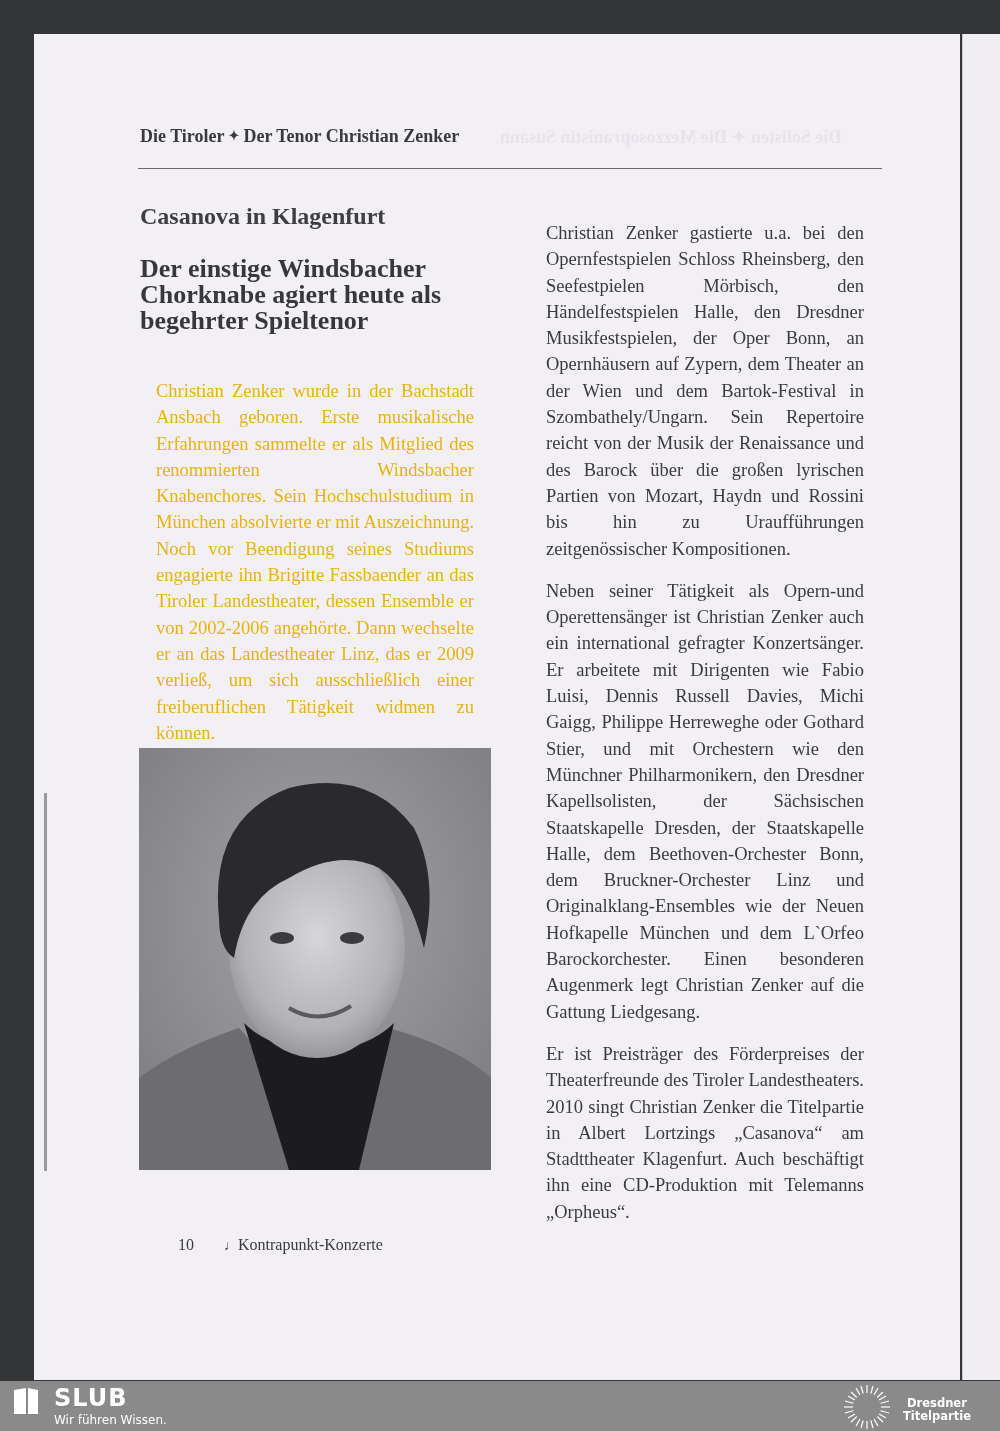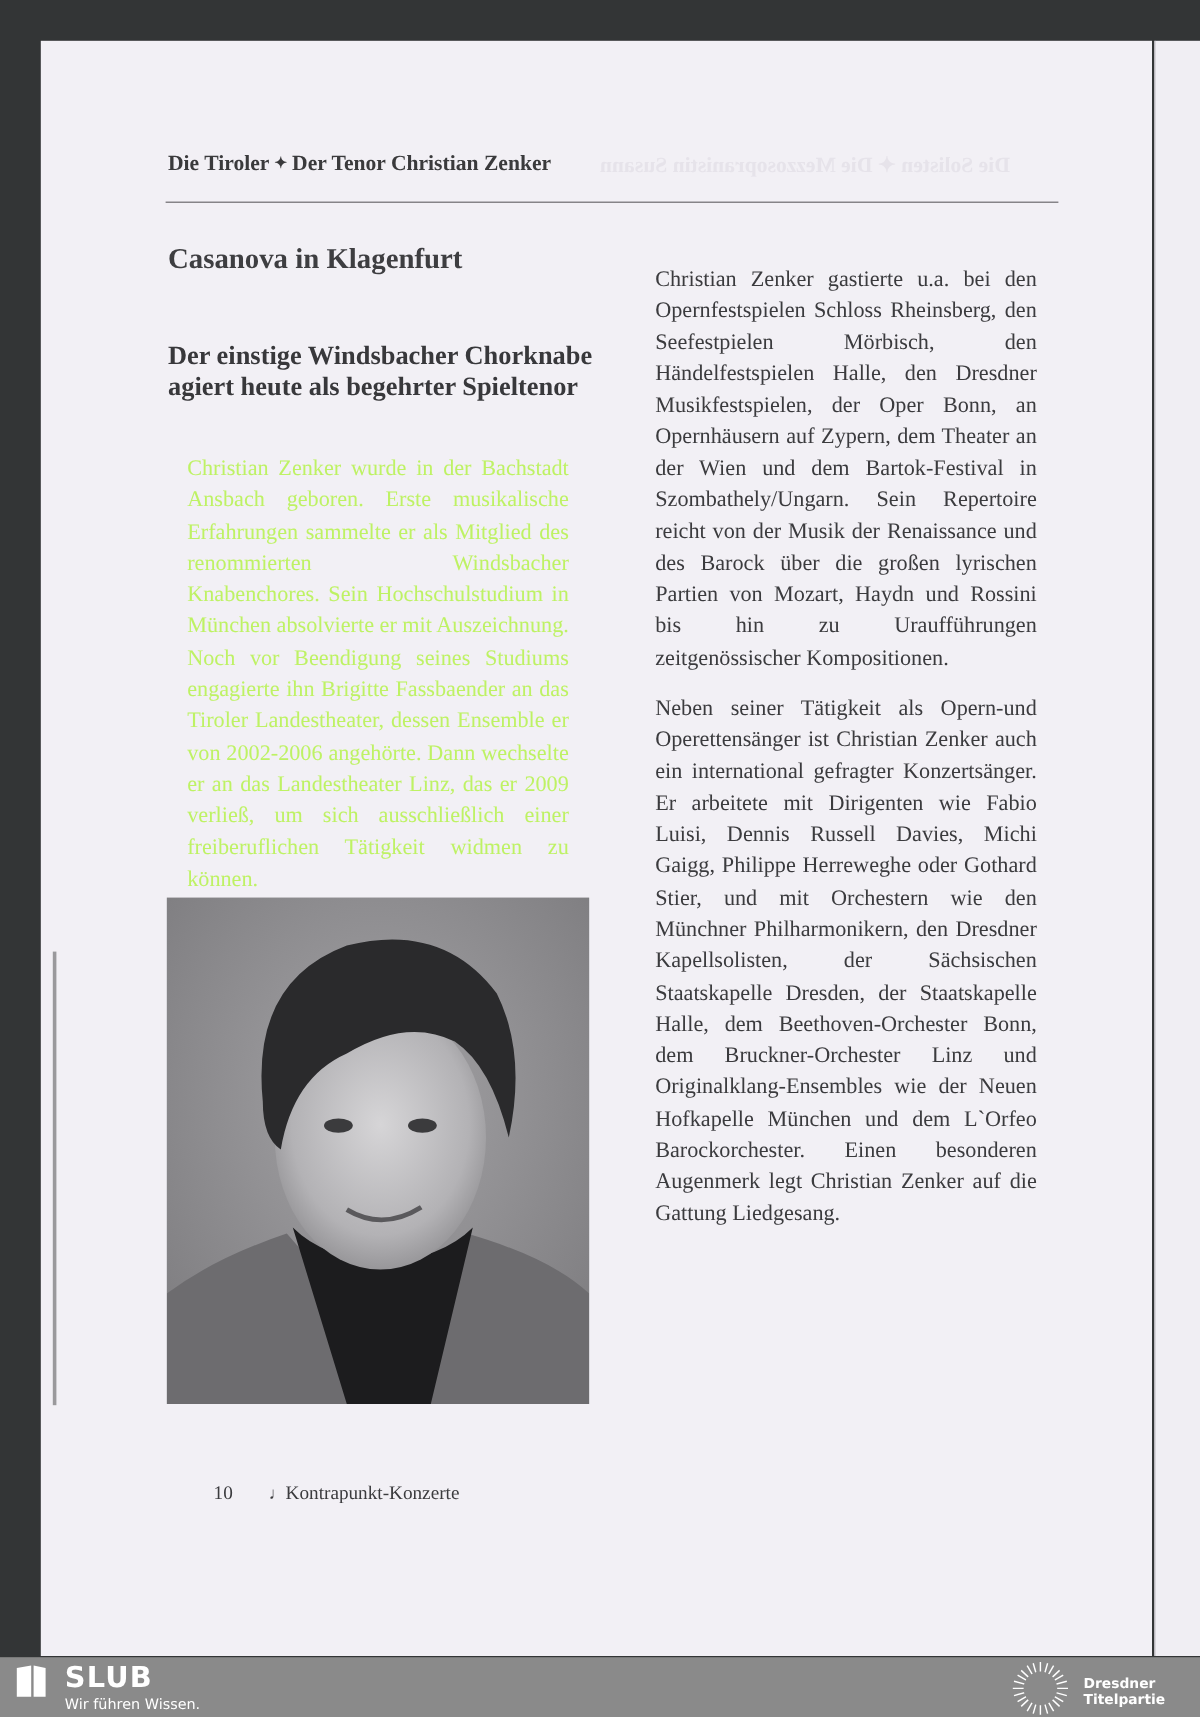--- a/index.html
+++ b/index.html
@@ -5,33 +5,33 @@
   html, body { margin:0; padding:0; }
   body { width:1000px; height:1431px; background:#333536; position:relative; overflow:hidden; font-family:"Liberation Serif", "DejaVu Serif", serif; }
   .page { position:absolute; left:34px; top:34px; width:926px; height:1346px; background:#f2f0f5; }
   .next-page { position:absolute; left:962px; top:34px; width:38px; height:1346px; background:#f0eef3; border-left:1px solid #c8c6cc; }
   .left-edge { position:absolute; left:44px; top:793px; width:3px; height:378px; background:#9a999c; }
   .runhead { position:absolute; left:140px; top:126px; font-size:18px; font-weight:bold; color:#3a3a3c; white-space:nowrap; }
   .runhead .star { font-size:13px; position:relative; top:-2px; margin:0 4px; }
   .ghost { position:absolute; left:500px; top:126px; font-size:18px; font-weight:bold; color:#e6e3ea; white-space:nowrap; transform:scaleX(-1); width:370px; text-align:right; }
   .rule { position:absolute; left:138px; top:168px; width:744px; height:1px; background:#6b6a6e; }
   .title { position:absolute; left:140px; top:203px; font-size:24px; font-weight:bold; color:#3e3e41; }
-  .subtitle { position:absolute; left:140px; top:256px; width:360px; font-size:22px; line-height:26px; font-weight:bold; color:#38383b;margin-top:27px; }
-  .body-left { position:absolute; left:140px; top:362px; width:350px; font-size:18.5px; line-height:26.3px; color:#bef264; text-align:justify; }
+  .subtitle { position:absolute; left:140px; top:256px; width:360px; font-size:26px; line-height:26px; font-weight:bold; color:#38383b; }
+  .body-left { position:absolute; left:140px; top:362px; width:350px; font-size:18.5px; line-height:26.3px; color:#eab308; text-align:justify; }
   .body-right { position:absolute; left:530px; top:204px; width:350px; font-size:18.5px; line-height:26.3px; color:#3b3b3e; text-align:justify; }
   .body-right p, .body-left p { margin:16px; }
   .photo { position:absolute; left:139px; top:748px; width:352px; height:422px; background:#8e8d90; overflow:hidden; }
   .footer { position:absolute; left:140px; top:1236px; font-size:16px; color:#3b3b3e; white-space:nowrap;margin-left:38px; }
   .footer .note { margin-left:26px; font-size:14px; }
   .bar { position:absolute; left:0; top:1381px; width:1000px; height:50px; background:#8a8a8a; }
   .slub-icon { position:absolute; left:12px; top:1386px; width:28px; height:30px; }
   .slub-name { position:absolute; left:54px; top:1384px; font-family:"DejaVu Sans", sans-serif; font-size:24px; font-weight:bold; color:#fff; letter-spacing:1px; }
   .slub-tag { position:absolute; left:54px; top:1413px; font-family:"DejaVu Sans", sans-serif; font-size:12px; color:#fff; }
   .dp-logo { position:absolute; left:843px; top:1384px; width:48px; height:46px; }
-  .dp-name { position:absolute; left:903px; top:1397px; font-family:"DejaVu Sans", sans-serif; font-size:11.5px; line-height:13px; color:#fff; font-weight:bold; }
+  .dp-name { position:absolute; left:903px; top:1397px; font-family:"DejaVu Sans", sans-serif; font-size:11.5px; line-height:13px; color:#fff; font-weight:bold;text-align:center; }
 </style>
 </head>
 <body>
 
 <div class="next-page"></div>
 <div class="page"></div>
 <div class="left-edge"></div>
 
 <div class="ghost">Die Solisten ✦ Die Mezzosopranistin Susann</div>
 
@@ -67,20 +67,21 @@
     <path d="M80 170 Q70 70 150 40 Q230 20 275 80 Q300 130 285 200 Q270 140 240 120 Q200 100 150 130 Q105 150 95 210 Q80 200 80 170 Z" fill="#2a2a2c"></path>
     <ellipse cx="143" cy="190" rx="12" ry="6" fill="#3b3b3d"></ellipse>
     <ellipse cx="213" cy="190" rx="12" ry="6" fill="#3b3b3d"></ellipse>
     <path d="M150 260 Q180 278 212 258" stroke="#5a595c" stroke-width="4" fill="none"></path>
   </svg>
 </div>
 
 <div class="body-right">
   <p>Christian Zenker gastierte u.a. bei den Opernfestspielen Schloss Rheinsberg, den Seefestpielen Mörbisch, den Händelfestspielen Halle, den Dresdner Musikfestspielen, der Oper Bonn, an Opernhäusern auf Zypern, dem Theater an der Wien und dem Bartok-Festival in Szombathely/Ungarn. Sein Repertoire reicht von der Musik der Renaissance und des Barock über die großen lyrischen Partien von Mozart, Haydn und Rossini bis hin zu Uraufführungen zeitgenössischer Kompositionen.</p>
   <p>Neben seiner Tätigkeit als Opern-und Operettensänger ist Christian Zenker auch ein international gefragter Konzertsänger. Er arbeitete mit Dirigenten wie Fabio Luisi, Dennis Russell Davies, Michi Gaigg, Philippe Herreweghe oder Gothard Stier, und mit Orchestern wie den Münchner Philharmonikern, den Dresdner Kapellsolisten, der Sächsischen Staatskapelle Dresden, der Staatskapelle Halle, dem Beethoven-Orchester Bonn, dem Bruckner-Orchester Linz und Originalklang-Ensembles wie der Neuen Hofkapelle München und dem L`Orfeo Barockorchester. Einen besonderen Augenmerk legt Christian Zenker auf die Gattung Liedgesang.</p>
+  <p>Er ist Preisträger des Förderpreises der Theaterfreunde des Tiroler Landestheaters. 2010 singt Christian Zenker die Titelpartie in Albert Lortzings „Casanova“ am Stadttheater Klagenfurt. Auch beschäftigt ihn eine CD-Produktion mit Telemanns „Orpheus“.</p>
 </div>
 
 <div class="footer">
   <span>10</span>
   <span class="note">♩</span><span>Kontrapunkt-Konzerte</span>
 </div>
 
 <div class="bar"></div>
 <svg class="slub-icon" viewBox="0 0 28 30">
   <path d="M2 4 L14 2 L14 28 L2 28 Z" fill="#fff"></path>

